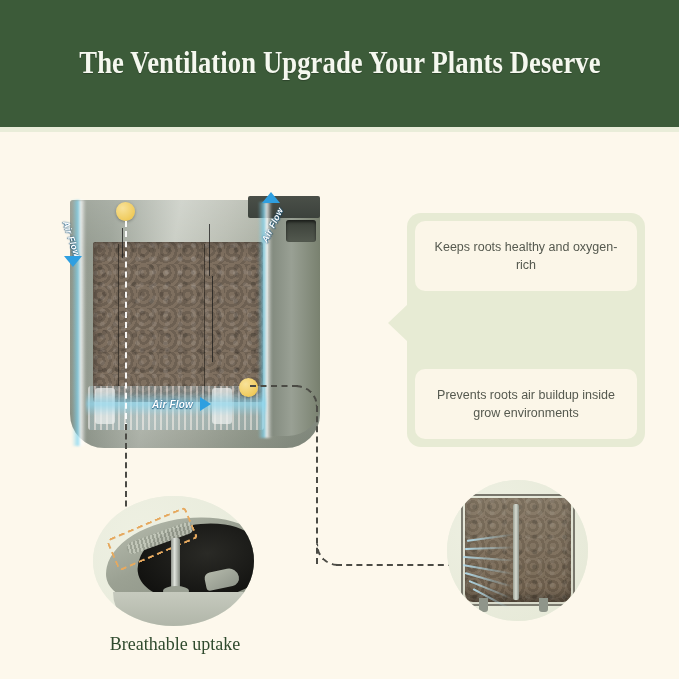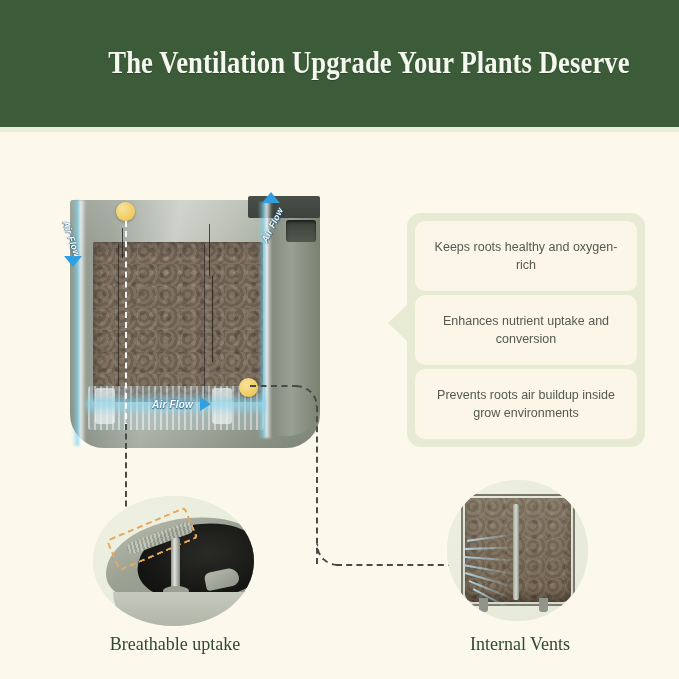--- a/index.html
+++ b/index.html
@@ -8,21 +8,21 @@
     background: #fdf8ec;
     font-family: "Liberation Sans", sans-serif;
     overflow: hidden;
   }
   #page { position: relative; width: 679px; height: 679px; background: #fdf8ec; }
 
   
   .header {
     position: absolute; left: 0; top: 0; width: 679px; height: 127px;
     background: #3c5b39;
-    display: flex; align-items: center; justify-content: flex-end;
+    display: flex; align-items: center; justify-content: center;
   }
   .header-title {
     font-family: "Liberation Serif", serif;
     color: #f5f8ef;
     font-size: 31px;
     line-height: 1.32;
     font-weight: 700;
     text-align: center;
     letter-spacing: 0.1px;
     transform: scaleX(0.86);
@@ -327,23 +327,20 @@
   <div class="lead-dark-h" style="left:250px;top:385px;width:48px;"></div>
   <div class="lead-corner" style="left:296px;top:385px;width:22px;height:22px;"></div>
   <div class="lead-dark" style="left:316px;top:406px;height:158px;"></div>
   <div class="lead-corner2" style="left:316px;top:544px;width:22px;height:22px;"></div>
   <div class="lead-dark-h" style="left:336px;top:564px;width:118px;"></div>
 
   <div class="benefits-pointer"></div>
   <div class="benefits">
     <div class="benefit-card">
       <div class="benefit-text">Keeps roots healthy and oxygen-rich</div>
-    </div>
-    <div class="benefit-card">
-      <div class="benefit-text">Enhances nutrient uptake and conversion</div>
     </div>
     <div class="benefit-card">
       <div class="benefit-text">Prevents roots air buildup inside grow environments</div>
     </div>
   </div>
 
   <div class="inset inset-left">
     <div class="il-bg"></div>
     <div class="il-pot-top"></div>
     <div class="il-cavity"></div>
@@ -365,15 +362,14 @@
     <div class="ir-stream" style="left:20px;top:60px;width:48px;transform:rotate(-8deg);"></div>
     <div class="ir-stream" style="left:18px;top:68px;width:50px;transform:rotate(-2deg);"></div>
     <div class="ir-stream" style="left:16px;top:76px;width:52px;transform:rotate(4deg);"></div>
     <div class="ir-stream" style="left:16px;top:84px;width:52px;transform:rotate(10deg);"></div>
     <div class="ir-stream" style="left:18px;top:92px;width:50px;transform:rotate(16deg);"></div>
     <div class="ir-stream" style="left:22px;top:100px;width:46px;transform:rotate(22deg);"></div>
     <div class="ir-stream" style="left:26px;top:108px;width:42px;transform:rotate(28deg);"></div>
   </div>
 
   <div class="caption caption-left">Breathable uptake</div>
-  <div class="caption caption-right">Internal Vents</div>
 
 </div>
 
 </body></html>

